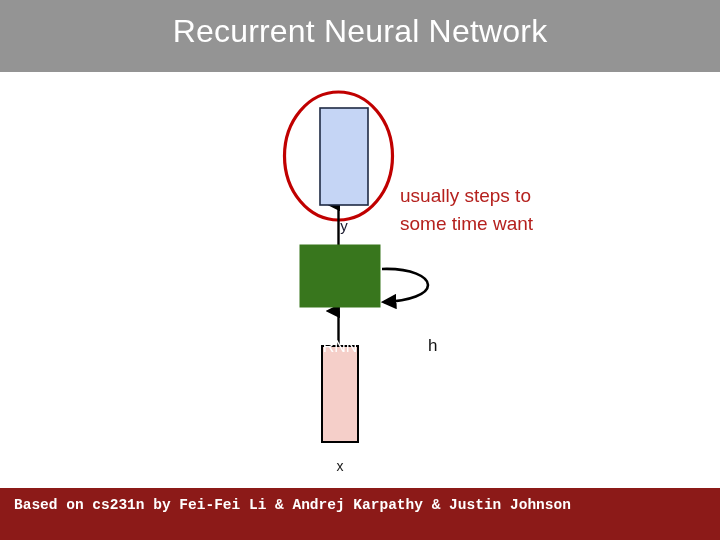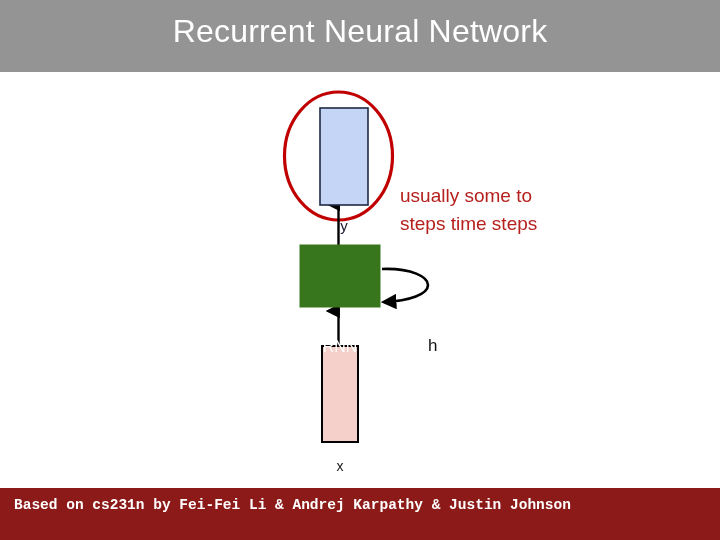--- a/index.html
+++ b/index.html
@@ -170,22 +170,22 @@
 
     <div class="node-label" id="y-label">y</div>
 
     <div class="node-label" id="rnn-label">RNN</div>
 
     <div class="node-label" id="x-label">x</div>
 
     <div class="node-label" id="h-label">h</div>
 
     <div id="annotation">
-      <span class="ln">usually some to</span>
-      <span class="ln">steps time steps</span>
+      <span class="ln">usually steps to</span>
+      <span class="ln">some time want</span>
     </div>
 
   </div>
 
   <div id="footer-bar"></div>
   <div id="footer-text">Based on cs231n by Fei-Fei Li &amp; Andrej Karpathy &amp; Justin Johnson</div>
 
 </div>
 
 </body></html>

